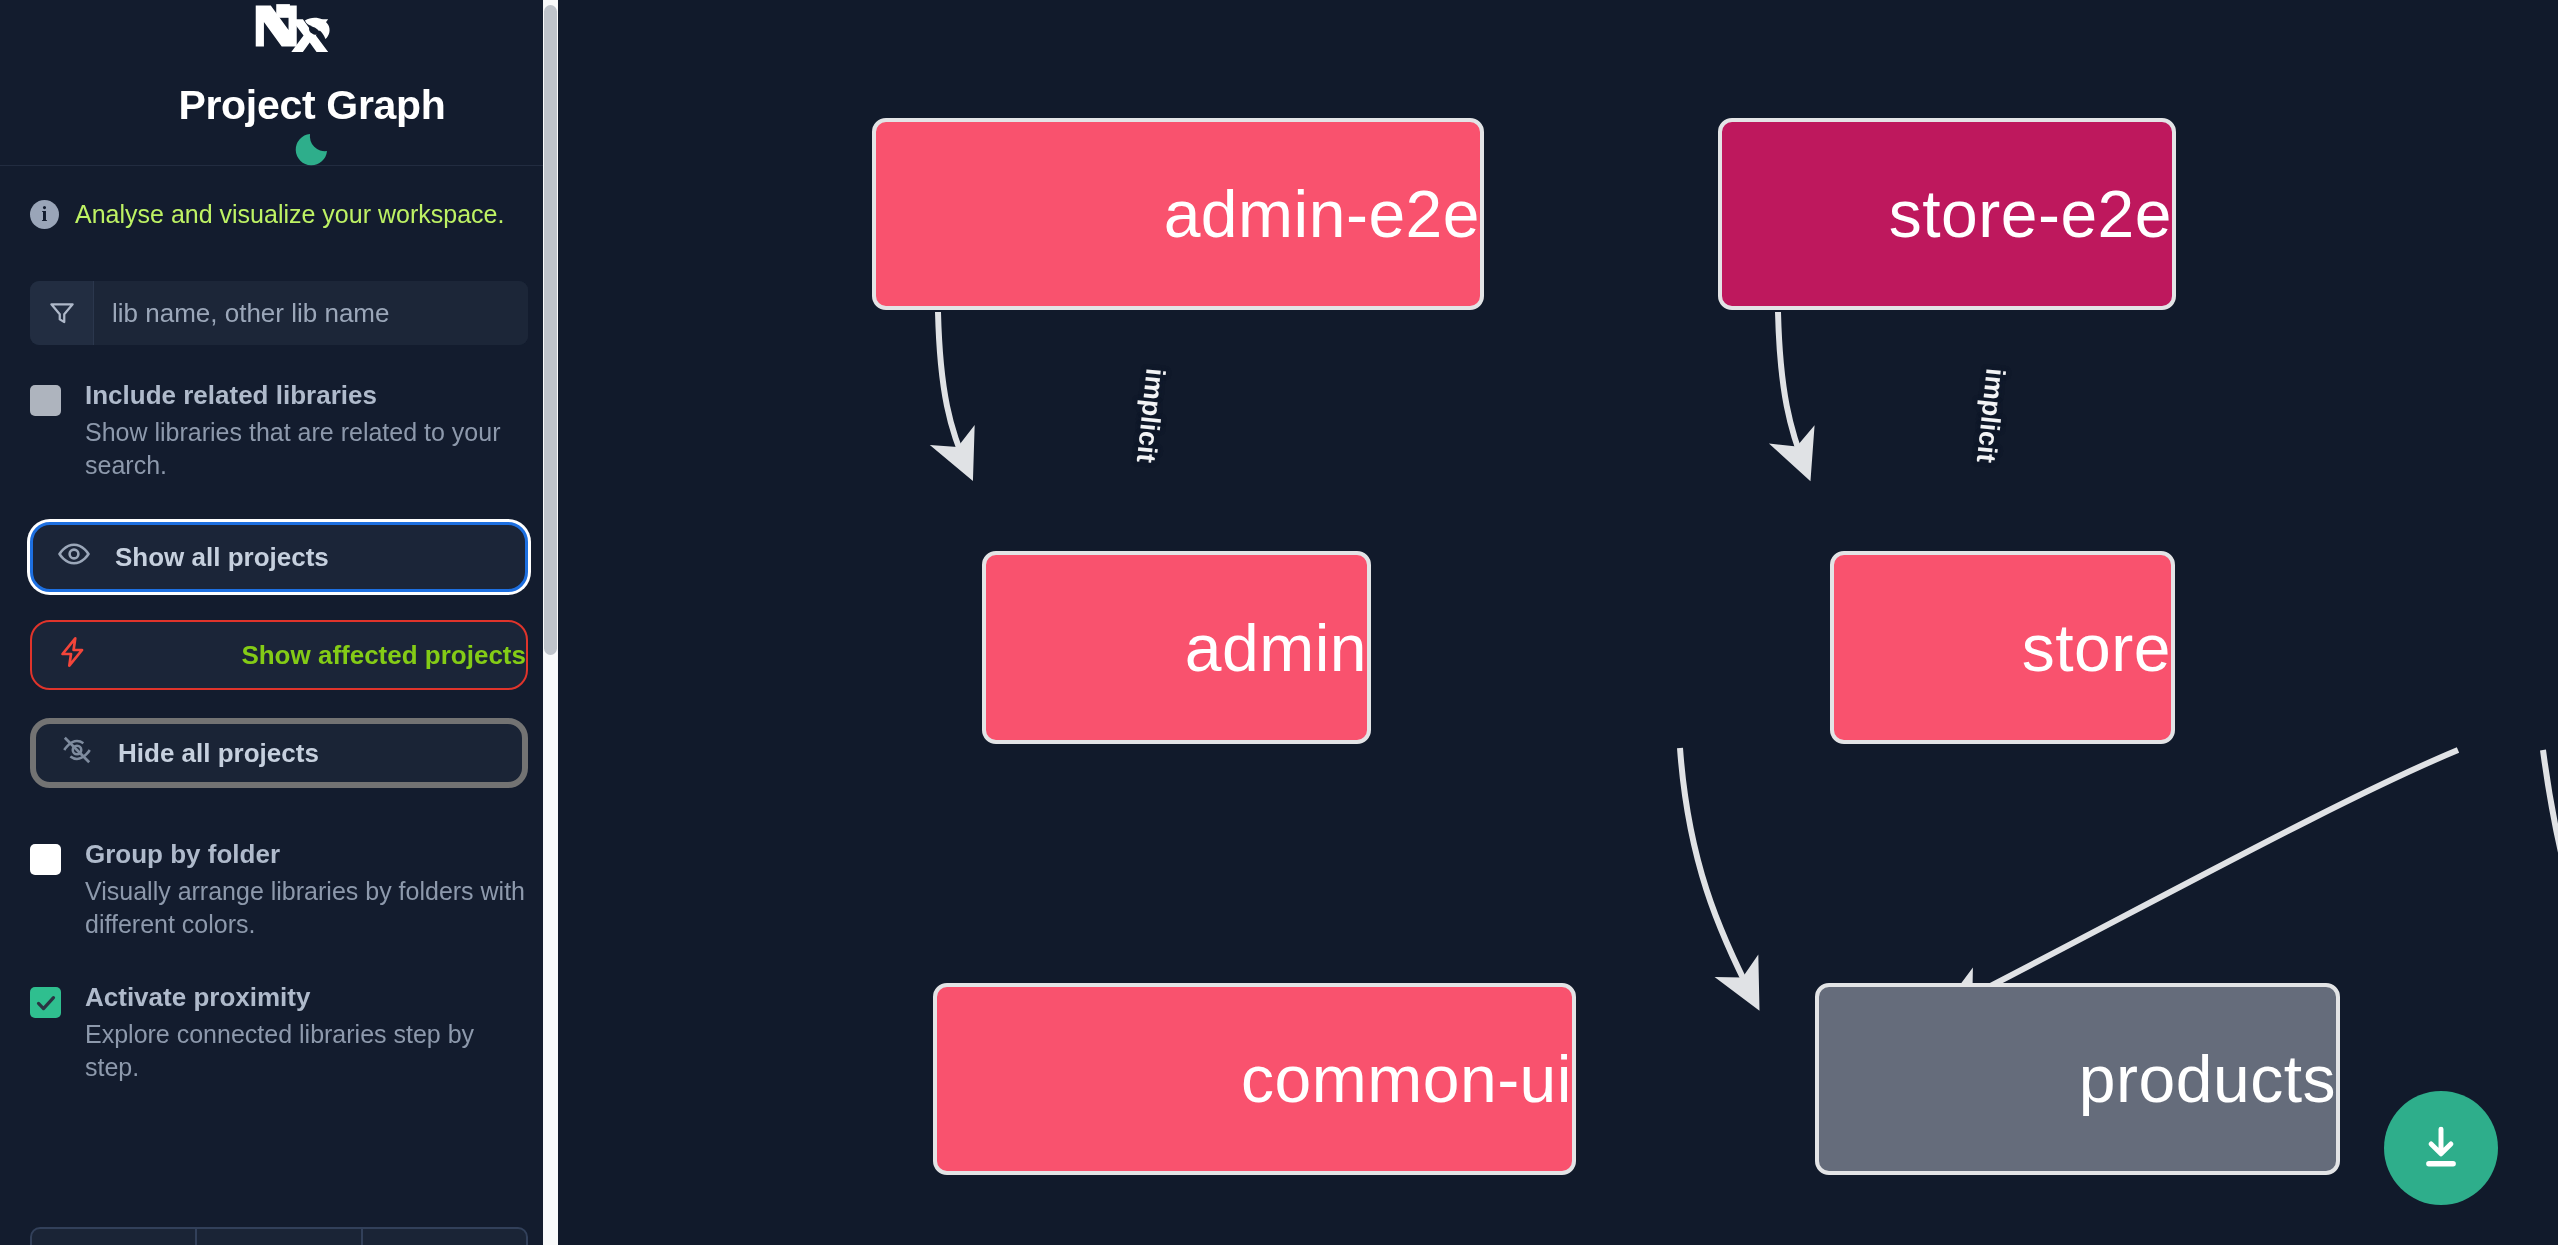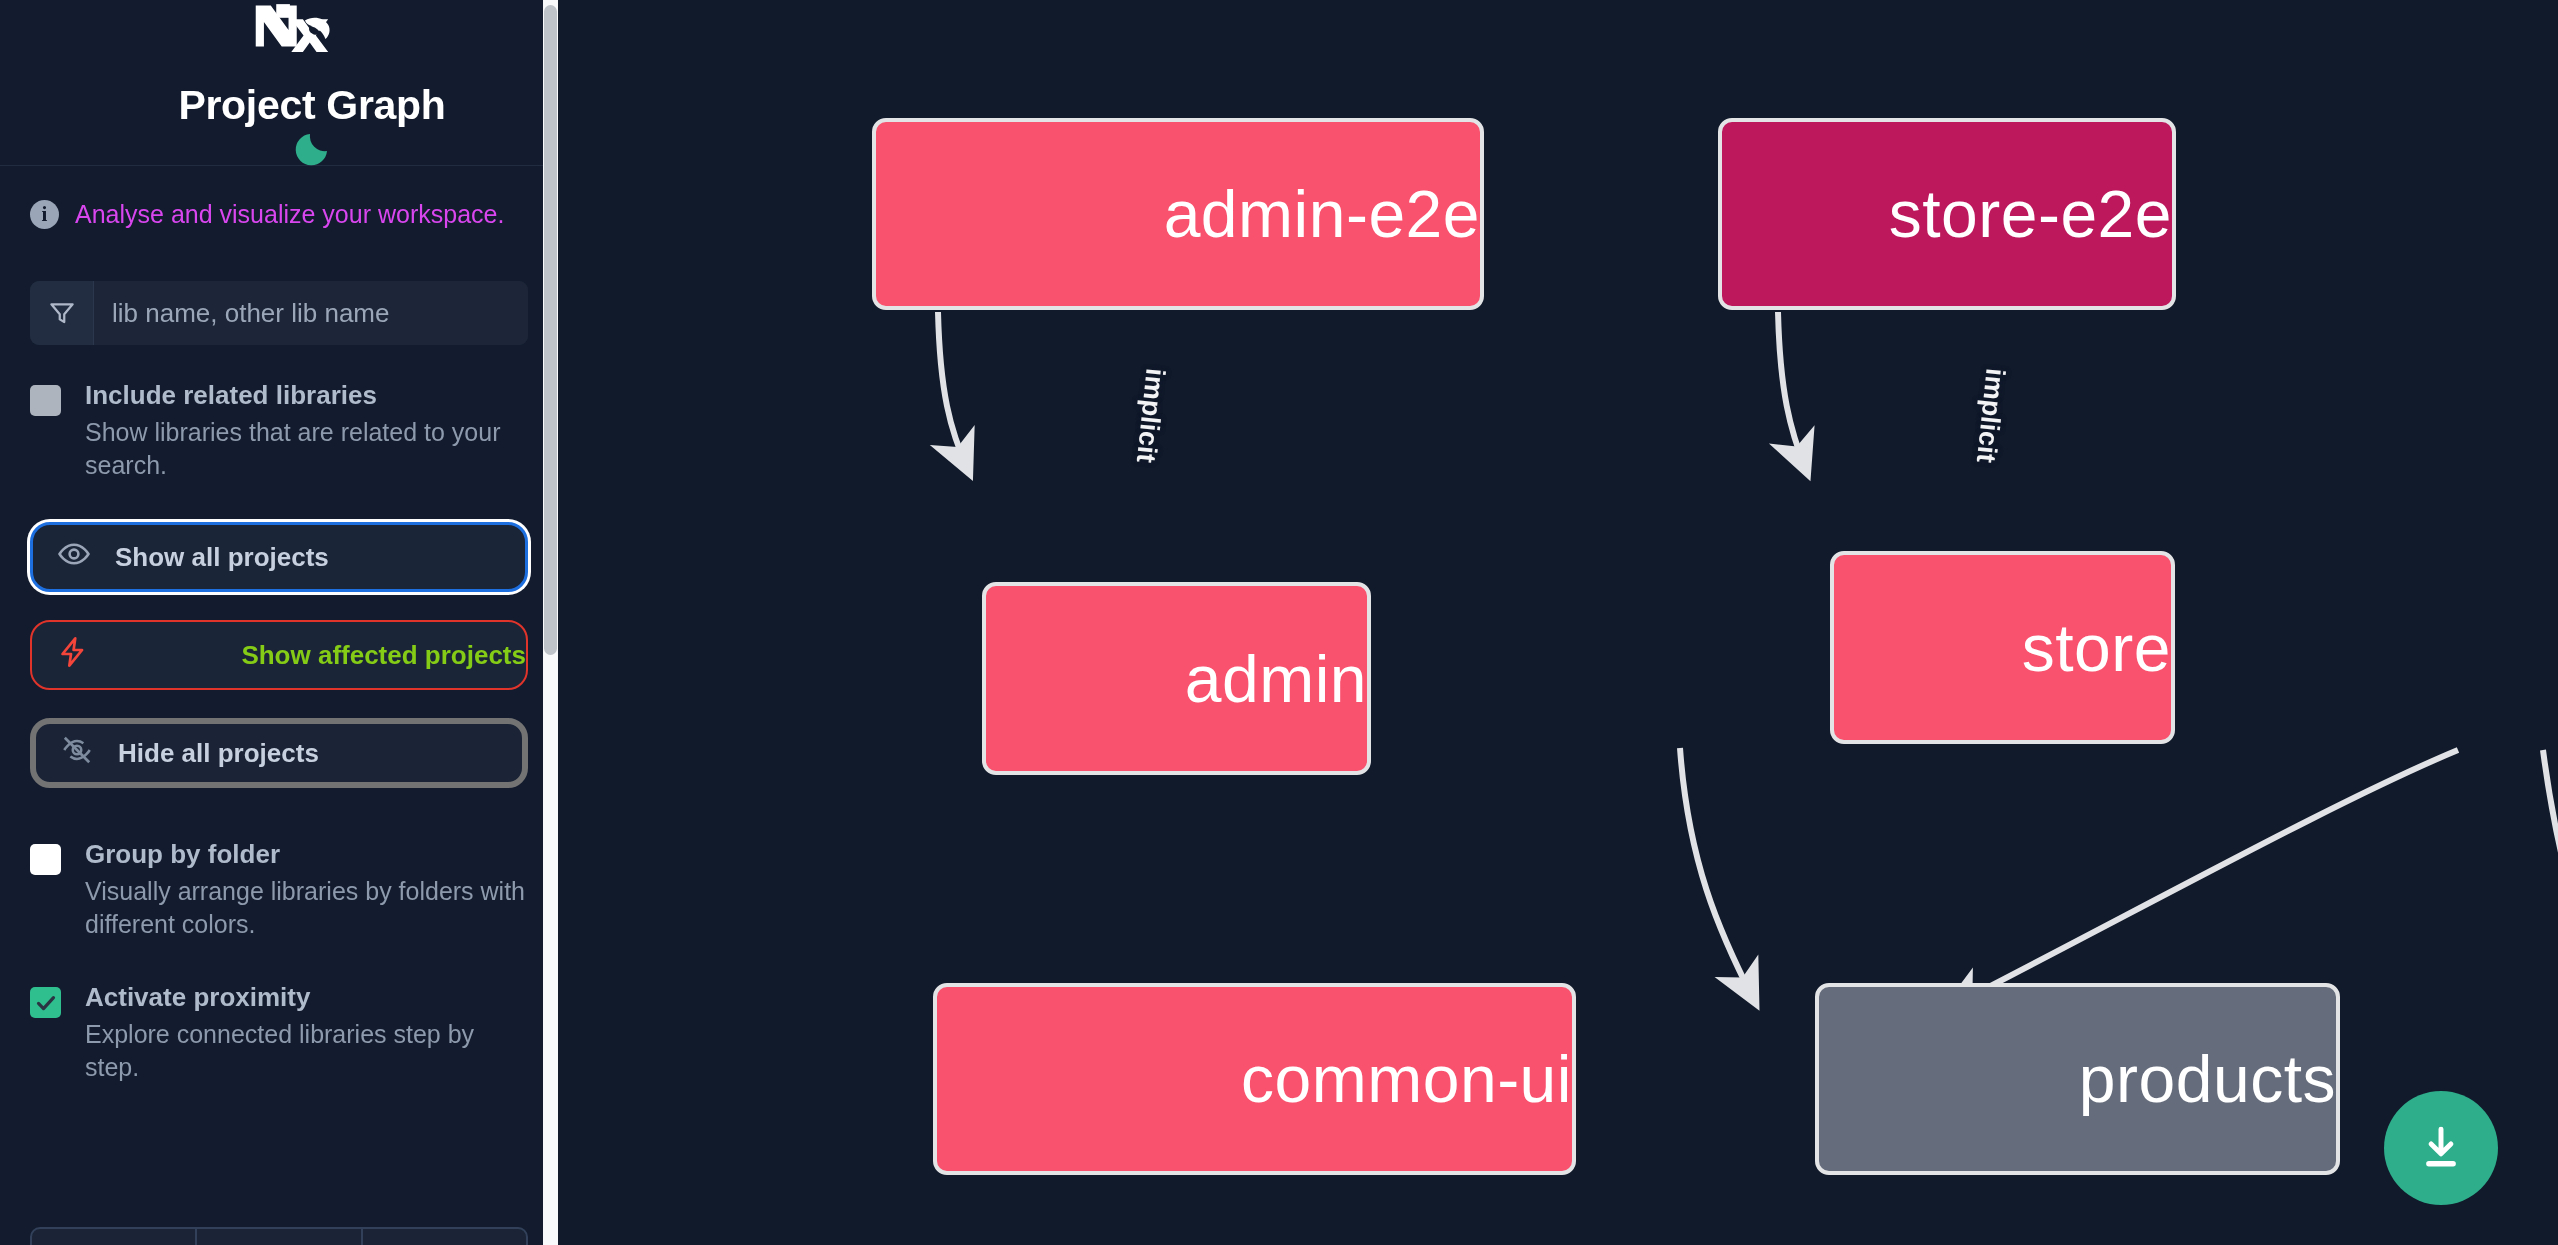--- a/index.html
+++ b/index.html
@@ -45,21 +45,21 @@
     margin-top: 34px; margin-bottom: 0px;
   }
   .info-icon {
     width: 29px; height: 29px; border-radius: 50%;
     background: #9AA5B8; color: #131C2E;
     font-size: 21px; font-weight: 700;
     display: flex; align-items: center; justify-content: center;
     font-family: "Liberation Serif", serif;
     flex: 0 0 29px;
   }
-  .info-text { font-size: 25px; color: #d946ef; }
+  .info-text { font-size: 25px; color: #bef264; }
 
   .search-wrap {
     margin-top: 52px;
     display: flex; align-items: stretch;
     height: 64px;
     border-radius: 9px; overflow: hidden;
     background: #1C2638;
   }
   .search-icon-box {
     width: 64px; display: flex; align-items: center; justify-content: center;
@@ -283,21 +283,21 @@
       </g>
     </svg>
 
     <div id="nodes">
         <div class="node pink" style="left: 314px; top: 118px; width: 612px; height: 192px; background: rgb(249, 82, 110);">
           <span>admin-e2e</span>
         </div>
         <div class="node pink" style="left: 1160px; top: 118px; width: 458px; height: 192px; background: #be185d;">
           <span>store-e2e</span>
         </div>
-        <div class="node pink" style="left: 424px; top: 582px; width: 389px; height: 193px; background: rgb(249, 82, 110);">
+        <div class="node pink" style="left: 424px; top: 551px; width: 389px; height: 193px; background: rgb(249, 82, 110);">
           <span>admin</span>
         </div>
         <div class="node pink" style="left: 1272px; top: 551px; width: 345px; height: 193px; background: rgb(249, 82, 110);">
           <span>store</span>
         </div>
         <div class="node pink" style="left: 375px; top: 983px; width: 643px; height: 192px; background: rgb(249, 82, 110);">
           <span>common-ui</span>
         </div>
         <div class="node gray" style="left: 1257px; top: 983px; width: 525px; height: 192px; background: rgb(101, 108, 123);">
           <span>products</span>

